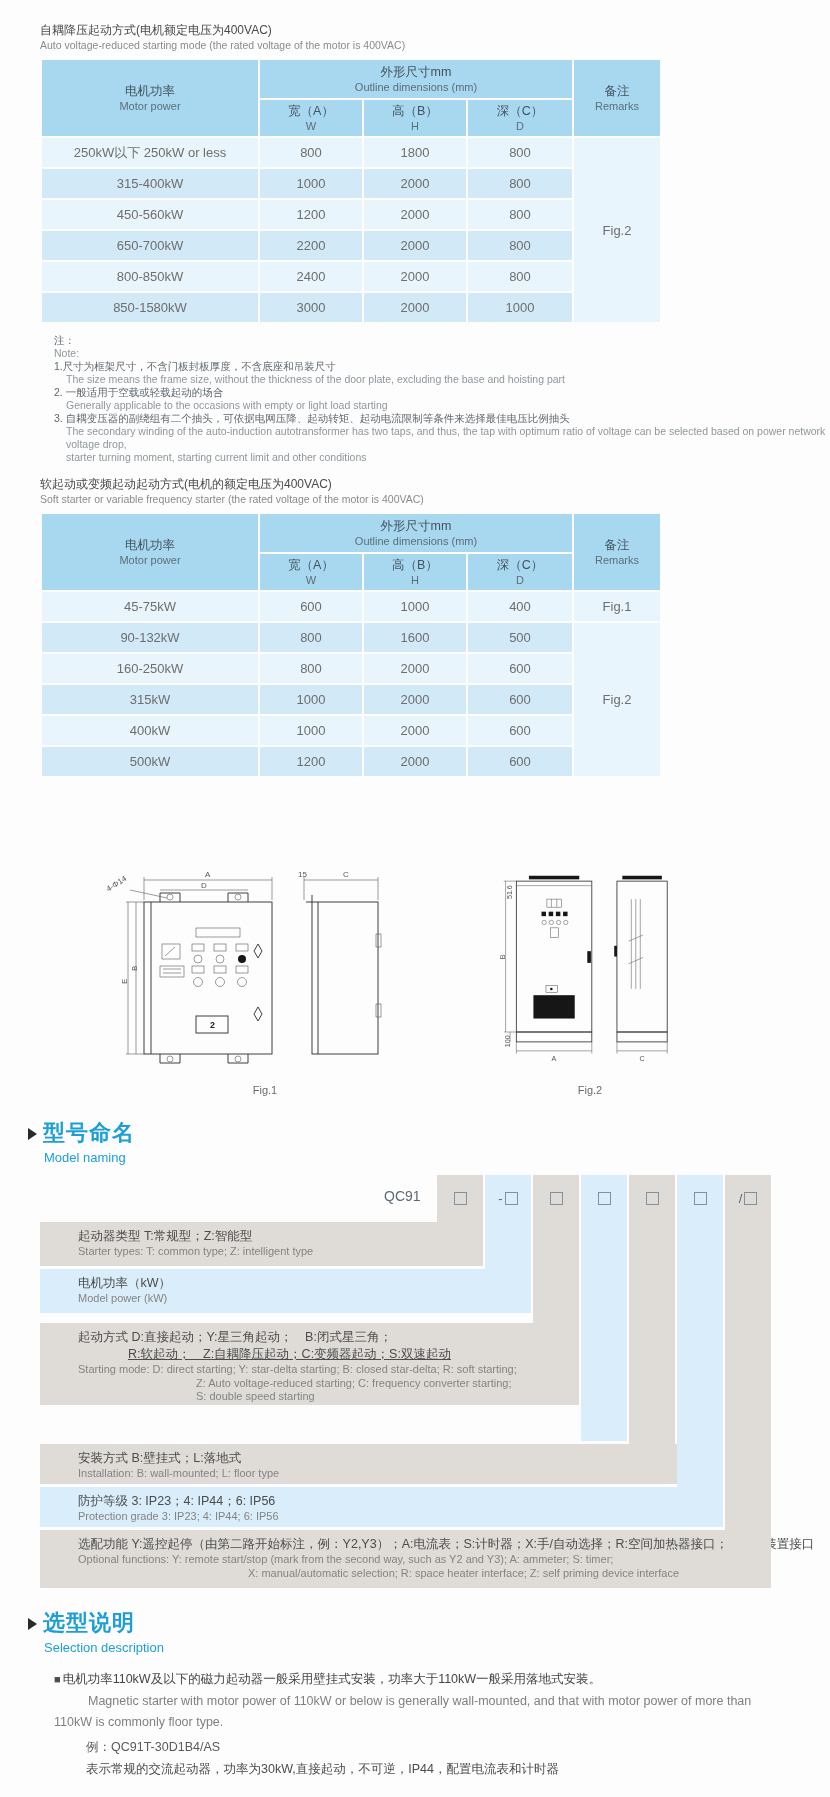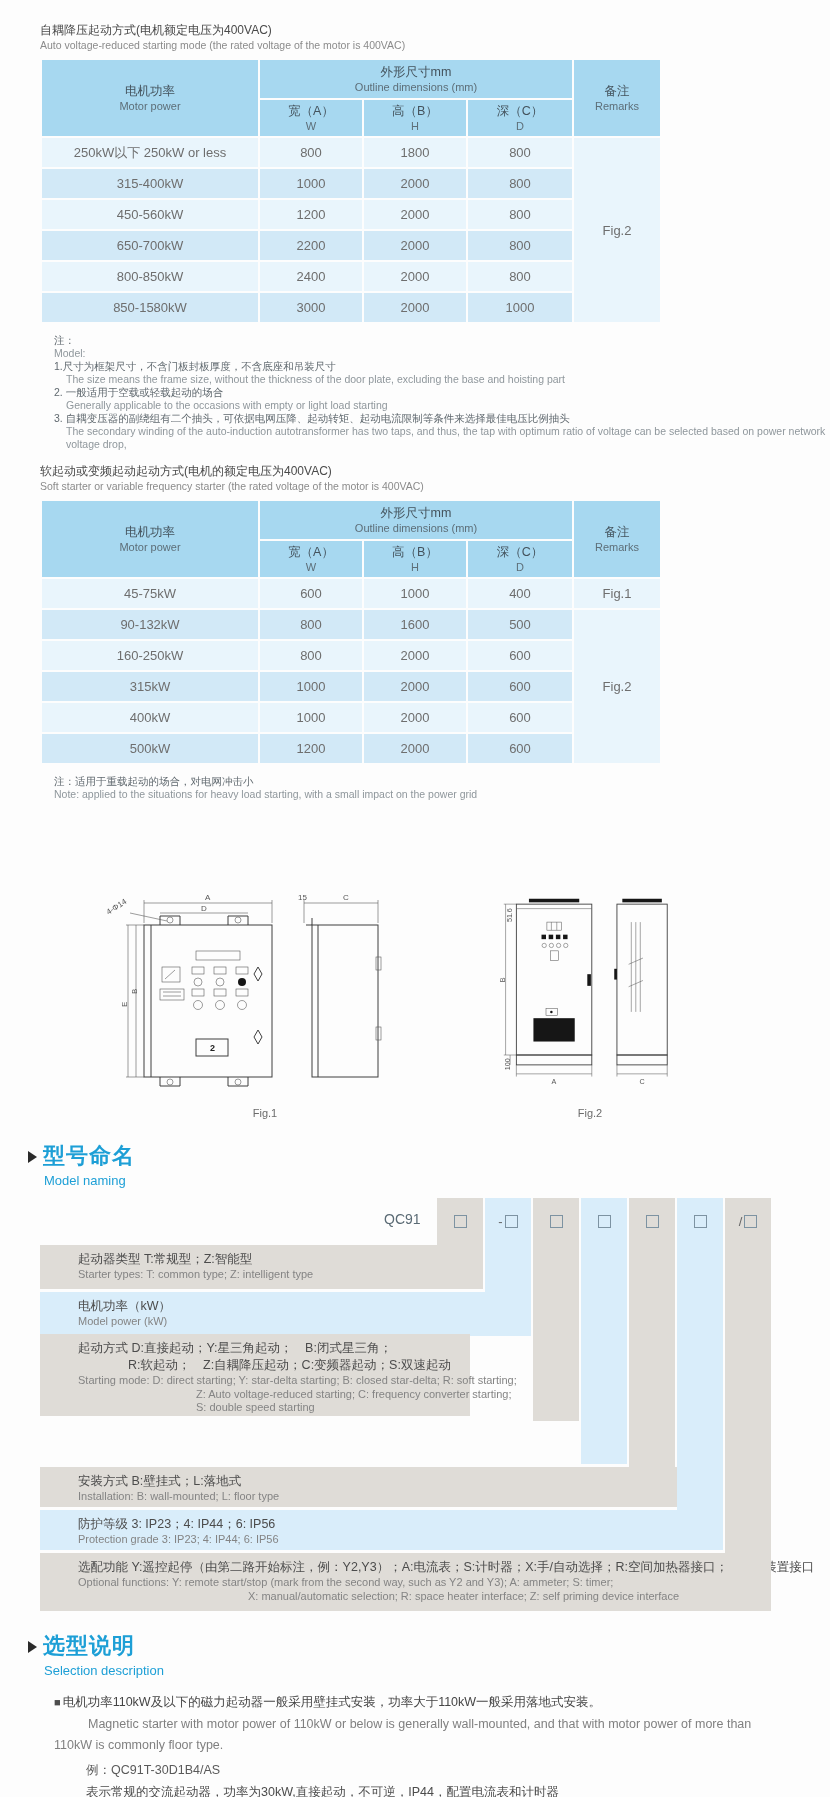--- a/index.html
+++ b/index.html
@@ -58,27 +58,27 @@
   .sec-head{margin-top:22px;display:flex;align-items:center;}
   .tri{width:0;height:0;border-left:9px solid #2a2a2a;border-top:6px solid transparent;border-bottom:6px solid transparent;margin:2px 6px 0 -12px;}
   .sec-head-zh{font-size:22px;color:var(--accent);font-weight:bold;letter-spacing:1px;}
   .sec-head-en{font-size:13px;color:var(--accent);margin:2px 0 0 4px;}
 
   
   .mn-wrap{position:relative;width:731px;height:413px;margin:10px 0 0 0;}
   .mn-row{position:absolute;left:0;padding:6px 0 0 38px;white-space:nowrap;}
   .mn-row .zh{font-size:12.5px;color:#4c4c4c;line-height:17px;}
   .mn-row .en{font-size:11px;color:#848484;line-height:13.5px;}
-  .ind1{padding-left:50px;}
+  .ind1{padding-left:50px;text-decoration:underline;}
   .ind2{padding-left:118px;}
   .ind3{padding-left:170px;}
   .mr1{top:0;height:44px;width:393px;background:var(--band-blue);}
   .mr2{top:47px;height:44px;width:443px;background:var(--band-gray);}
   .mr3{top:94px;height:44px;width:491px;background:var(--band-blue);}
-  .mr4{top:136px;height:82px;width:430px;background:var(--band-gray);}
+  .mr4{top:148px;height:82px;width:539px;background:var(--band-gray);}
   .mr5{top:226px;height:40px;width:587px;background:var(--band-blue);}
   .mr6{top:269px;height:40px;width:664px;background:var(--band-gray);}
   .mr7{top:312px;height:40px;width:683px;background:var(--band-blue);}
   .mr8{top:355px;height:58px;width:731px;background:var(--band-gray);}
   .mn-col{position:absolute;top:0;width:46px;text-align:center;padding-top:14px;}
   .mc1{left:397px;height:91px;background:var(--band-gray);}
   .mc2{left:445px;height:138px;background:var(--band-blue);}
   .mc3{left:493px;height:223px;background:var(--band-gray);}
   .mc4{left:541px;height:266px;background:var(--band-blue);}
   .mc5{left:589px;height:309px;background:var(--band-gray);}
@@ -176,27 +176,28 @@
       <td>850-1580kW</td>
       <td>3000</td>
       <td>2000</td>
       <td>1000</td>
     </tr>
   </tbody>
     </table>
 
   <div class="notes">
     <div class="n-zh">注：</div>
-    <div class="n-en" style="padding-left:0">Model:</div>
+    <div class="n-en" style="padding-left:0">Note:</div>
     <div class="n-zh">1.尺寸为框架尺寸，不含门板封板厚度，不含底座和吊装尺寸</div>
     <div class="n-en">The size means the frame size, without the thickness of the door plate, excluding the base and hoisting part</div>
     <div class="n-zh">2. 一般适用于空载或轻载起动的场合</div>
     <div class="n-en">Generally applicable to the occasions with empty or light load starting</div>
     <div class="n-zh">3. 自耦变压器的副绕组有二个抽头，可依据电网压降、起动转矩、起动电流限制等条件来选择最佳电压比例抽头</div>
     <div class="n-en">The secondary winding of the auto-induction autotransformer has two taps, and thus, the tap with optimum ratio of voltage can be selected based on power network voltage drop,</div>
+    <div class="n-en">starter turning moment, starting current limit and other conditions</div>
   </div>
 
   <div class="sec2">
     <div class="tbl-title-zh">软起动或变频起动起动方式(电机的额定电压为400VAC)</div>
     <div class="tbl-title-en">Soft starter or variable frequency starter (the rated voltage of the motor is 400VAC)</div>
 
     <table class="dim">
       <colgroup>
           <col style="width:218px">
           <col style="width:104px">
@@ -267,24 +268,20 @@
       </tr>
       <tr class="dr even">
         <td>500kW</td>
         <td>1200</td>
         <td>2000</td>
         <td>600</td>
       </tr>
     </tbody>
       </table>
 
-    <div class="notes">
-      <div class="n-zh">注：适用于重载起动的场合，对电网冲击小</div>
-      <div class="n-en" style="padding-left:0">Note: applied to the situations for heavy load starting, with a small impact on the power grid</div>
-    </div>
   </div>
 
   <div class="figs">
     <div class="figbox">
       <svg width="330" height="220" viewBox="0 0 330 220">
 
         <rect class="ln" x="44" y="46" width="128" height="152"></rect>
         <line class="ln" x1="51" y1="46" x2="51" y2="198"></line>
         <path class="ln" d="M60,46 v-9 h20 v9"></path>
           <circle class="thin" cx="70" cy="41" r="3"></circle>

